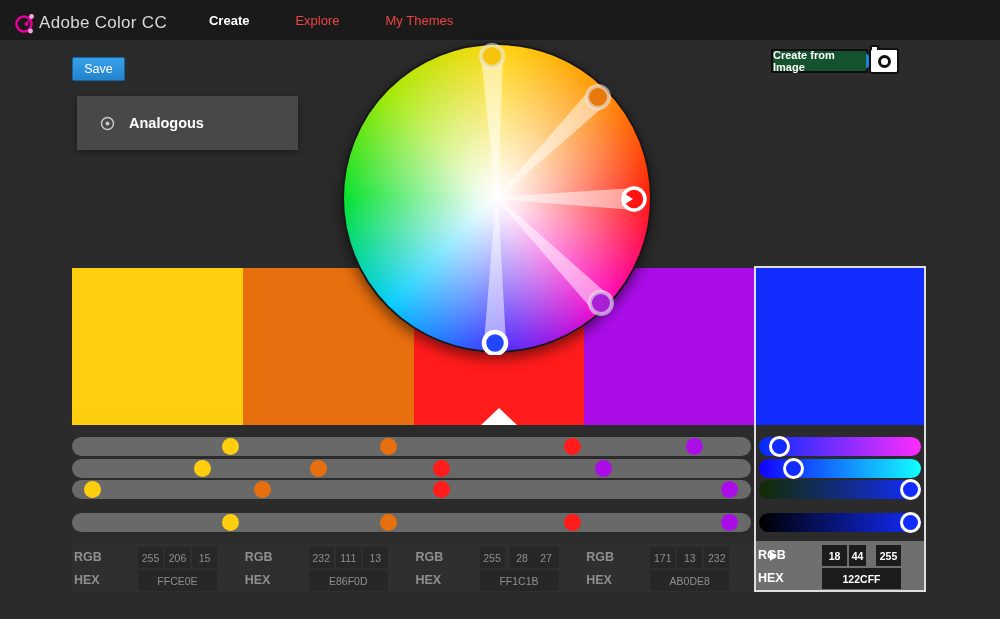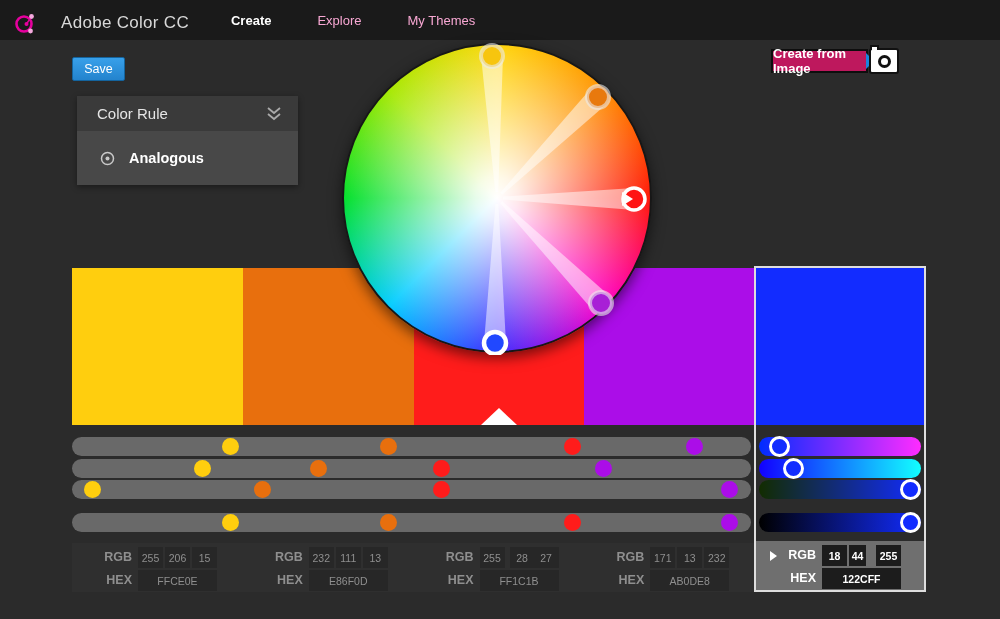--- a/index.html
+++ b/index.html
@@ -1,38 +1,38 @@
 <!DOCTYPE html>
 <html><head>
 <meta charset="utf-8">
 <style>
   * { margin:0; padding:0; box-sizing:border-box; }
   html,body { width:1000px; height:619px; }
   body { background:#2b2b2b; font-family:"Liberation Sans", sans-serif; overflow:hidden; position:relative; }
 
   
   .topbar { position:absolute; left:0; top:0; width:1000px; height:40px; background:#1a1a1a; display:flex; align-items:center; }
-  .brand { display:flex; align-items:center; gap:25px; padding-left:13px;margin-top:6px; }
+  .brand { display:flex; align-items:center; gap:3px; padding-left:13px;margin-top:6px; }
   .brand-title { color:#d9d9d9; font-size:17px; font-weight:400; letter-spacing:.3px; }
   .topnav { display:flex; align-items:center; margin-left:42px; gap:46px; }
-  .nav-item { font-size:13px; color:#f9a8d4; cursor:pointer; }
+  .nav-item { font-size:13px; color:#ef4444; cursor:pointer; }
   .nav-item.active { color:#ffffff; font-weight:bold; }
   .top-right { margin-left:auto; display:flex; align-items:center; gap:10px; padding-right:14px; }
   .signin { display:flex; align-items:center; gap:7px; cursor:pointer; }
   .signin-label { color:#cccccc; font-size:12.5px; font-weight:bold; letter-spacing:.4px; }
   .adobe { display:flex; align-items:center; gap:7px; margin-left:14px; cursor:pointer; }
   .adobe-label { color:#e8e8e8; font-size:13.5px; }
 
   
   .save-btn { position:absolute; left:72px; top:57px; width:53px; height:24px;
     background:linear-gradient(#38a0ea,#2383cd); border:1px solid #14649e; border-radius:2px;
     color:#fff; font-size:12.5px; display:flex; align-items:center; justify-content:center; cursor:pointer; }
 
-  .cfi-btn { position:absolute; left:771px; top:49px; width:97px; height:24px; background:#be185d;
-    border:2px solid #0e0e0e; color:#fff; font-size:13px; font-weight:bold; display:flex;
+  .cfi-btn { position:absolute; left:771px; top:49px; width:97px; height:24px; background:#14532d;
+    border:2px solid #0e0e0e; color:#fff; font-size:11px; font-weight:bold; display:flex;
     align-items:center; justify-content:center; cursor:pointer; }
   .cfi-arrow { position:absolute; left:866px; top:53px; width:0; height:0;
     border-top:8px solid transparent; border-bottom:8px solid transparent; border-left:8px solid #1b84dd; }
   .camera-btn { position:absolute; left:869px; top:48px; width:30px; height:26px; background:#ffffff;
     border:2px solid #111; border-radius:3px; cursor:pointer; }
   .camera-lens { position:absolute; left:7px; top:5px; width:13px; height:13px; border:3px solid #111; border-radius:50%; }
   .camera-tab { position:absolute; left:-1px; top:-5px; width:9px; height:5px; background:#fff; border:2px solid #111; border-bottom:none; }
 
   
   .rule-panel { position:absolute; left:77px; top:96px; width:221px; box-shadow:0 2px 6px rgba(0,0,0,.4); }
@@ -64,21 +64,21 @@
   
   .sel-panel { position:absolute; left:754px; top:266px; width:172px; height:326px; border:2px solid #dedede; }
   .sel-swatch { position:absolute; left:0; top:0; right:0; height:157px; }
   .sel-track { position:absolute; left:3px; width:162px; height:19px; border-radius:9.5px; }
   .sel-knob { position:absolute; top:-1px; width:21px; height:21px; border-radius:50%; border:3px solid #fff; cursor:pointer; }
   .sel-info { position:absolute; left:0; right:0; bottom:0; height:49px; background:#6f6f6f; }
 
   
   .info-strip { position:absolute; left:72px; top:543px; width:682px; height:49px; background:#2f2f2f; }
   .info-block { position:absolute; top:0; width:171px; height:49px; }
-  .info-label { position:absolute; width:58px; text-align:right; color:#8f8f8f; font-size:12.5px; font-weight:bold; }
+  .info-label { position:absolute; width:58px; text-align:left; color:#8f8f8f; font-size:12.5px; font-weight:bold; }
   .vbox { position:absolute; height:21px; background:#272727; color:#8f8f8f; font-size:10.5px;
     display:flex; align-items:center; justify-content:center; }
   .sel-info .info-label { color:#ffffff; }
   .sel-info .vbox { background:#1c1c1c; color:#ffffff; font-weight:bold; }
   .sel-caret { position:absolute; left:14px; top:10px; width:0; height:0;
     border-top:5px solid transparent; border-bottom:5px solid transparent; border-left:7px solid #ffffff; }
 </style>
 </head>
 <body>
 
@@ -103,27 +103,20 @@
 <div class="save-btn">Save</div>
 
 <div class="cfi-btn">Create from Image</div>
 <div class="cfi-arrow"></div>
 <div class="camera-btn">
   <div class="camera-tab"></div>
   <div class="camera-lens"></div>
 </div>
 
 <div class="rule-panel">
-  <div class="rule-header">
-    <span class="rule-title">Color Rule</span>
-    <svg class="rule-chevron" width="16" height="14" viewBox="0 0 16 14">
-      <polyline points="2,1 8,6 14,1" fill="none" stroke="#aaa" stroke-width="1.8"></polyline>
-      <polyline points="2,7 8,12 14,7" fill="none" stroke="#aaa" stroke-width="1.8"></polyline>
-    </svg>
-  </div>
   <div class="rule-body">
     <svg width="15" height="15" viewBox="0 0 15 15">
       <circle cx="7.5" cy="7.5" r="6" fill="none" stroke="#c9c9c9" stroke-width="1.5"></circle>
       <circle cx="7.5" cy="7.5" r="2" fill="#c9c9c9"></circle>
     </svg>
     <span class="rule-selected">Analogous</span>
   </div>
 </div>
 
 <div class="swatch-row">

